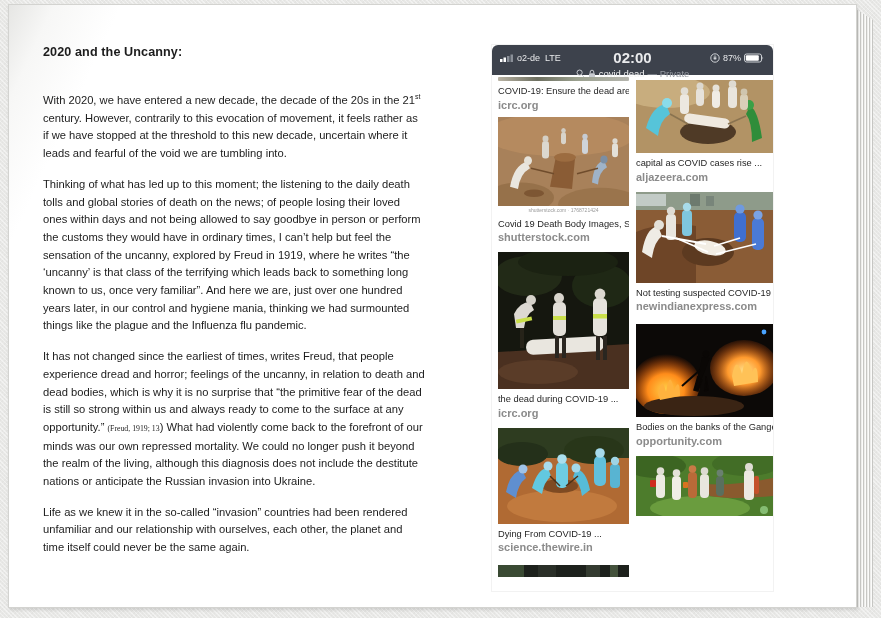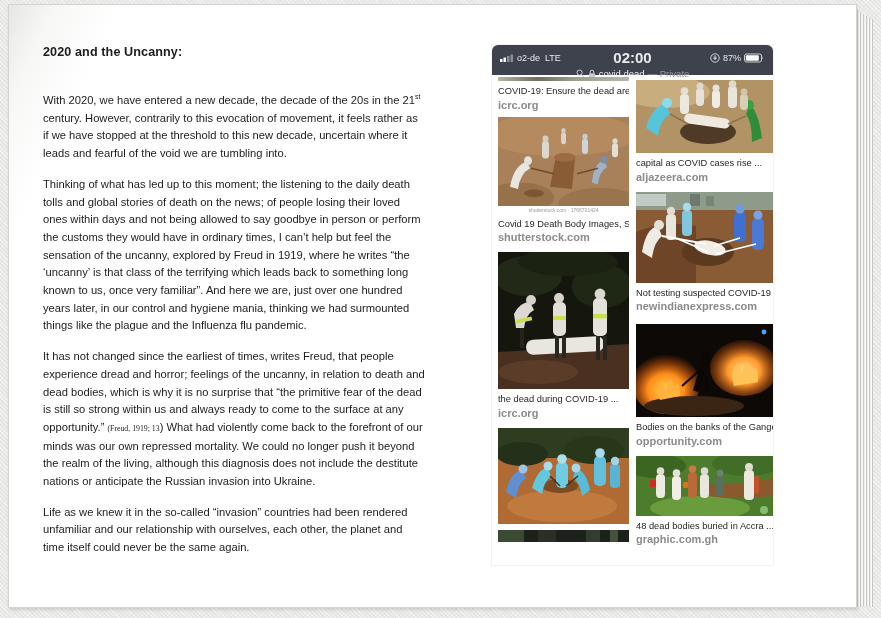--- a/index.html
+++ b/index.html
@@ -213,20 +213,24 @@
               <circle cx="78" cy="40" r="4.5" fill="#a3d8ea"></circle>
               <rect x="96" y="28" width="12" height="30" rx="5" fill="#62c0dc"></rect>
               <circle cx="102" cy="25" r="4.8" fill="#a6daec"></circle>
               <rect x="112" y="36" width="10" height="24" rx="4" fill="#58b4d2"></rect>
               <circle cx="117" cy="33" r="4.2" fill="#9ed4e6"></circle>
               <line x1="52" y1="48" x2="62" y2="58" stroke="#4a3018" stroke-width="1.4"></line>
               <line x1="80" y1="48" x2="68" y2="58" stroke="#4a3018" stroke-width="1.4"></line>
             </svg>
           </div>
 
+          <div class="cap">
+            <div class="cap-title">Dying From COVID-19 ...</div>
+            <div class="cap-domain">science.thewire.in</div>
+          </div>
 
           <div class="thumb" style="height:12px;margin-top:6px">
             <svg viewBox="0 0 131 12" preserveAspectRatio="none">
               <rect width="131" height="12" fill="#1d211c"></rect>
               <rect x="0" y="0" width="26" height="12" fill="#3a4a33"></rect>
               <rect x="40" y="0" width="18" height="12" fill="#2a2f28"></rect>
               <rect x="88" y="0" width="14" height="12" fill="#343b30"></rect>
               <rect x="112" y="0" width="8" height="12" fill="#44523c"></rect>
             </svg>
           </div>
@@ -348,23 +352,19 @@
                 <circle cx="84" cy="17" r="3.4" fill="#6a8070"></circle>
               <rect x="108" y="14" width="10" height="30" rx="4" fill="#ece9e1"></rect>
                 <circle cx="113" cy="11" r="4" fill="#dfdcd4"></circle>
               <rect x="118" y="20" width="5" height="18" rx="2" fill="#c4512a"></rect>
               <rect x="14" y="24" width="6" height="7" rx="1" fill="#cf2b20"></rect>
               <rect x="47" y="26" width="5" height="6" rx="1" fill="#d8731f"></rect>
               <circle cx="128" cy="54" r="4" fill="#8fc87f" opacity="0.85"></circle>
             </svg>
           </div>
 
-          <div class="cap">
-            <div class="cap-title">48 dead bodies buried in Accra ...</div>
-            <div class="cap-domain">graphic.com.gh</div>
-          </div>
 
         </div>
       </div>
     </div>
 
   </div>
 </div>
 
 </body></html>

